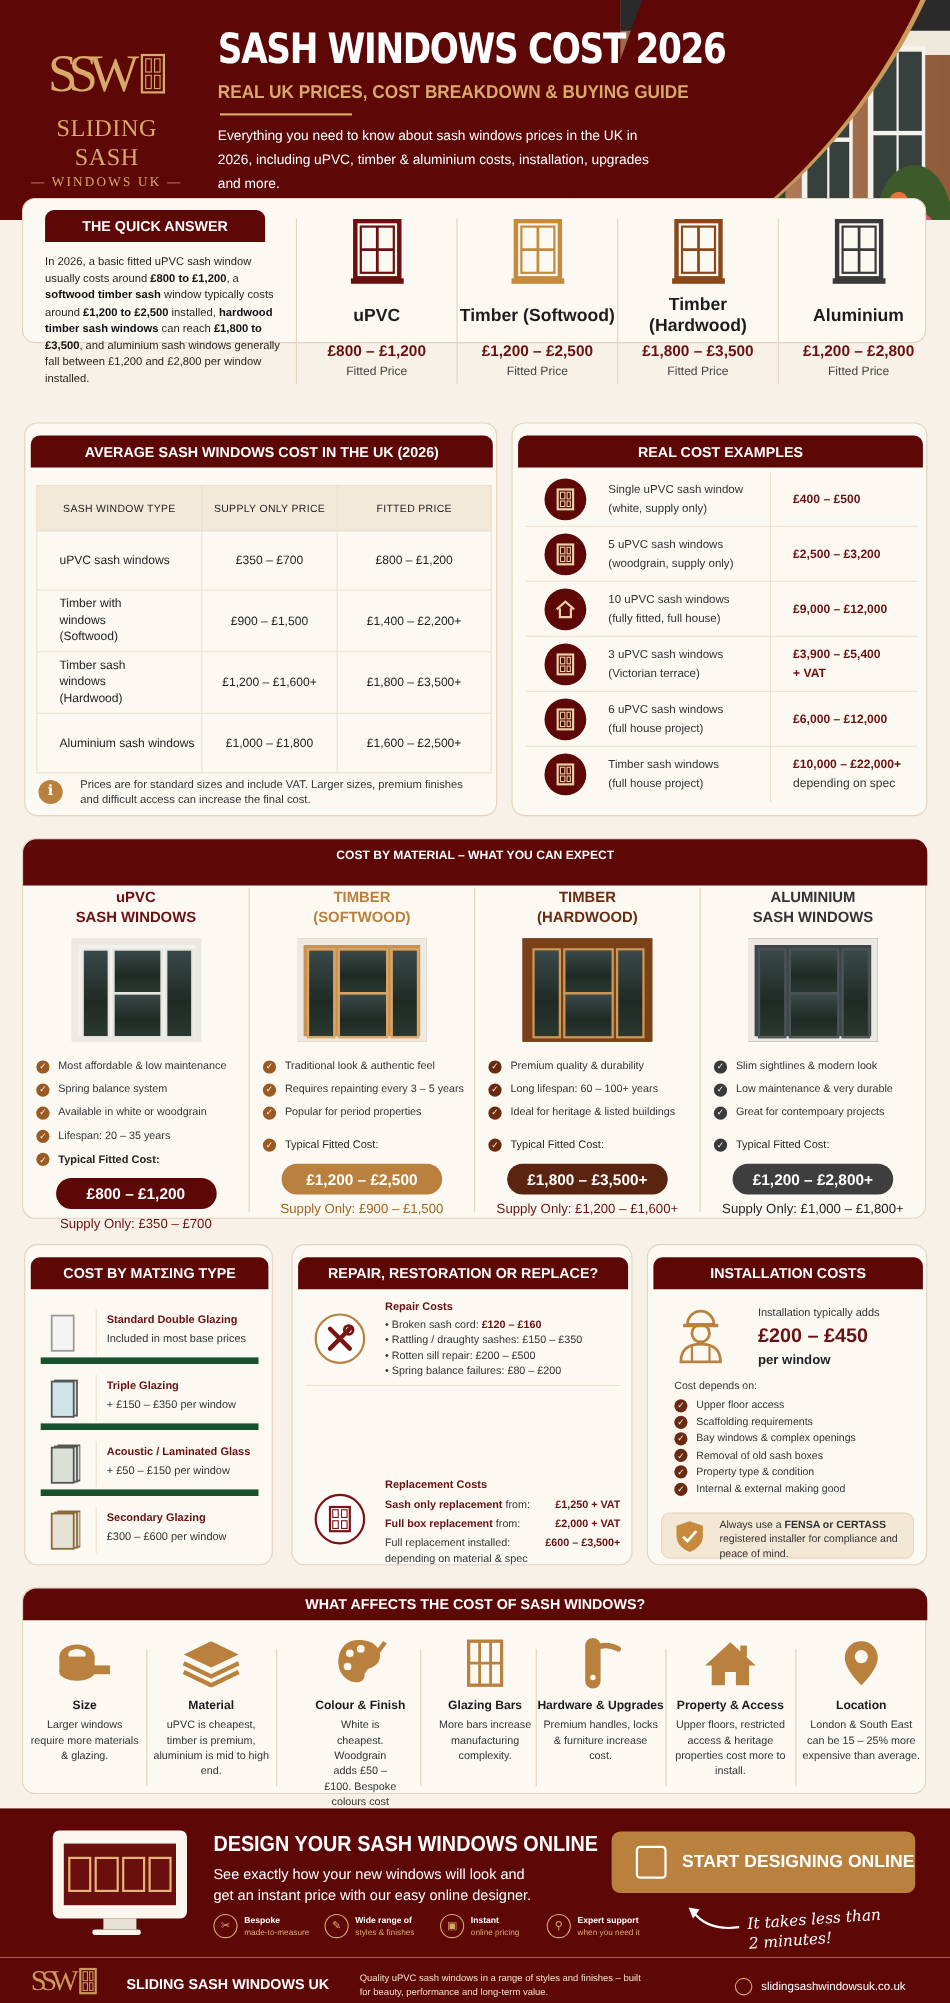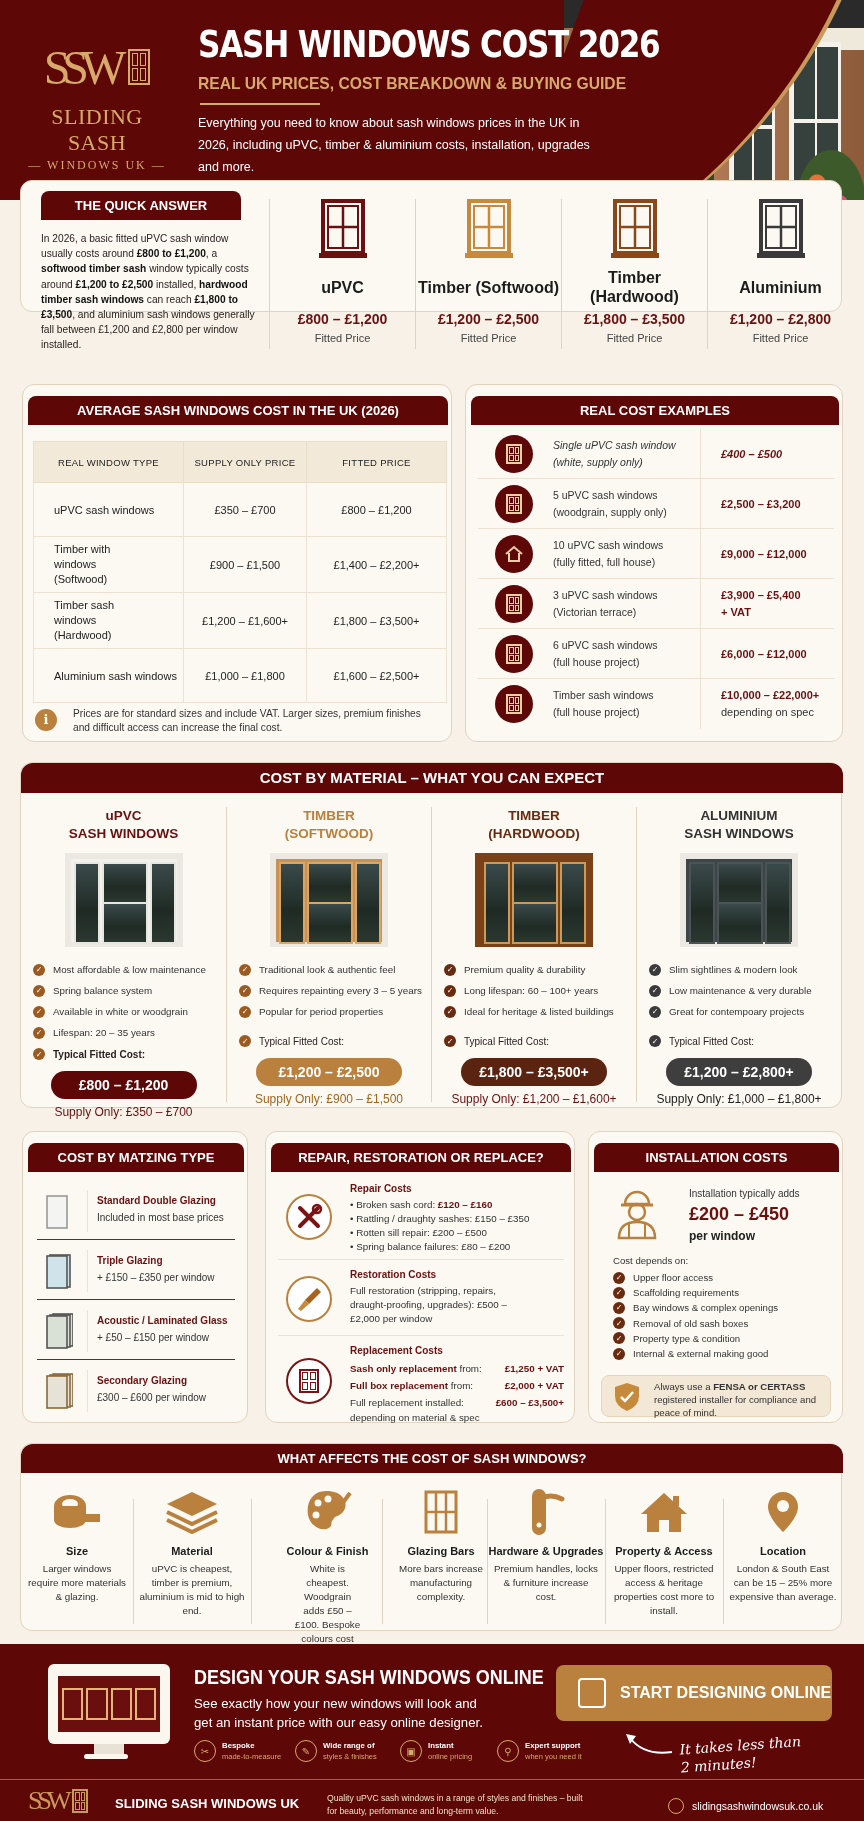--- a/index.html
+++ b/index.html
@@ -46,36 +46,36 @@
 .ex-row{position:absolute;left:12px;width:356px;height:50px;border-bottom:1px solid #ece2d3}
 .ex-row:last-child{border-bottom:none}
 .ex-ic{position:absolute;left:17px;top:6px;width:38px;height:38px;border-radius:50%;background:#5e0707;display:flex;align-items:center;justify-content:center}
 .ex-ic .w{width:16px;height:20px;border:2px solid #e8cfa8;display:grid;grid-template-columns:1fr 1fr;grid-template-rows:1fr 1fr;gap:1px;padding:1px}
 .ex-ic .w i{border:1px solid #e8cfa8}
 .ex-desc{position:absolute;left:75px;top:8px;font-size:10.5px;line-height:16.5px;color:#333}
 .ex-div{position:absolute;left:222px;top:0;width:1px;height:50px;background:#ece2d3}
 .ex-price{position:absolute;left:243px;top:8px;font-size:11px;line-height:16.5px;color:#6a1010;font-weight:bold}
 .ex-price .n{color:#333;font-weight:normal}
 .mat{left:20px;top:762px;width:822px;height:346px;background:#fcf9f3}
-.mat-bar{position:absolute;left:0;top:0;width:822px;height:30px;line-height:30px;font-size:15px;border-radius:12px 12px 0 0}
+.mat-bar{position:absolute;left:0;top:0;width:822px;height:42px;line-height:30px;font-size:11px;border-radius:12px 12px 0 0}
 .mat-col{position:absolute;top:44px;width:205px;height:295px}
 .mat-col+.mat-col{border-left:1px solid #e2d3bf}
 .mat-title{text-align:center;font-weight:bold;font-size:13.5px;line-height:18px}
 .mat-img{margin:10px auto 0;width:118px;height:94px;position:relative;border:6px solid #ece8e2;border-bottom-width:5px}
 .mat-img .pane{position:absolute;background:linear-gradient(180deg,#3a4a4a,#1f2a24 60%,#2a3830)}
 .mat-list{list-style:none;margin:12px 0 0 12px;font-size:9.8px;color:#333}
 .mat-list li{height:21px;display:flex;align-items:center;gap:8px}
 .chk{width:12px;height:12px;border-radius:50%;display:inline-flex;align-items:center;justify-content:center;color:#fff;font-size:8px;flex:0 0 12px}
 .mat-tfc{font-size:10px;margin-left:12px;display:flex;gap:8px;align-items:center;height:22px}
 .mat-pill{margin:6px auto 0;width:146px;height:28px;border-radius:14px;color:#fff;font-weight:bold;font-size:14px;text-align:center;line-height:28px}
 .mat-supply{text-align:center;font-size:12px;margin-top:6px}
 .small-card{top:1131px;height:292px}
 .gt{left:22px;width:226px}
 .gt-bar{position:absolute;left:5px;top:11px;width:216px;height:29px;line-height:29px;font-size:13px}
-.gt-row{position:absolute;left:14px;width:198px;height:58px;border-bottom:1px solid #14532d}
+.gt-row{position:absolute;left:14px;width:198px;height:58px;border-bottom:6px solid #14532d}
 .gt-row:last-child{border-bottom:none}
 .gt-ic{position:absolute;left:8px;top:10px;width:28px;height:38px}
 .gt-sep{position:absolute;left:50px;top:8px;width:1px;height:42px;background:#ece2d3}
 .gt-name{position:absolute;left:60px;top:13px;font-size:10px;font-weight:bold;color:#6a1010}
 .gt-val{position:absolute;left:60px;top:30px;font-size:10px;color:#333}
 .rr{left:265px;width:310px}
 .rr-bar{position:absolute;left:5px;top:11px;width:300px;height:29px;line-height:29px;font-size:13px}
 .rr-sec{position:absolute;left:12px;width:286px;border-bottom:1px solid #ece2d3}
 .rr-sec:last-child{border-bottom:none}
 .rr-ic{position:absolute;left:8px;width:46px;height:46px;border-radius:50%;border:2px solid #b9813d;display:flex;align-items:center;justify-content:center;background:#fff}
@@ -228,21 +228,21 @@
         <div class="qa-fp">Fitted Price</div>
       </div>
     </div>
 </section>
 
 <section class="card avg">
   <div class="bar avg-bar">AVERAGE SASH WINDOWS COST IN THE UK (2026)</div>
   <table class="avg-table">
     <thead>
         <tr>
-      <th style="width:150px">REAL WINDOW TYPE</th>
+      <th style="width:150px">SASH WINDOW TYPE</th>
       <th style="width:123px">SUPPLY ONLY PRICE</th>
       <th>FITTED PRICE</th>
     </tr>
       </thead>
     <tbody>
       <tr class="r1">
           <td>uPVC sash windows</td>
           <td>£350 – £700</td>
           <td>£800 – £1,200</td>
         </tr>
@@ -265,21 +265,21 @@
   </table>
   <div class="info">
     <span class="info-i">i</span>
     <span>Prices are for standard sizes and include VAT. Larger sizes, premium finishes and difficult access can increase the final cost.</span>
   </div>
 </section>
 
 <section class="card ex">
   <div class="bar ex-bar">REAL COST EXAMPLES</div>
   <div id="ex-rows">
-      <div class="ex-row" style="top: 44px; font-style: italic;">
+      <div class="ex-row" style="top: 44px;">
         <div class="ex-ic">
           <span class="w">
             <i></i>
             <i></i>
             <i></i>
             <i></i>
           </span>
         </div>
         <div class="ex-desc">
           <div class="">Single uPVC sash window</div>
@@ -565,32 +565,20 @@
         </svg>
     </div>
     <div class="rr-body">
       <div class="rr-h">Repair Costs</div>
       <div id="rr-lines">
           <div><span class="">• Broken sash cord: </span><b class="" style="color: rgb(106, 16, 16);">£120 – £160</b></div>
           <div><span class="">• Rattling / draughty sashes: £150 – £350</span></div>
           <div><span class="">• Rotten sill repair: £200 – £500</span></div>
           <div><span class="">• Spring balance failures: £80 – £200</span></div>
         </div>
-    </div>
-  </div>
-  <div class="rr-sec" style="top:136px;height:68px">
-    <div class="rr-ic" style="top:8px">
-      <svg width="28" height="28" viewBox="0 0 28 28">
-          <path d="M22 3 L26 7 L14 19 L10 15 Z" fill="#a7631c"></path>
-          <path d="M10 15 L14 19 L6 26 L3 24 Z" fill="#c68a3c"></path>
-        </svg>
-    </div>
-    <div class="rr-body">
-      <div class="rr-h">Restoration Costs</div>
-      <div style="width:160px">Full restoration (stripping, repairs, draught-proofing, upgrades): £500 – £2,000 per window</div>
     </div>
   </div>
   <div class="rr-sec" style="top:212px;height:76px">
     <div class="rr-ic" style="top:14px;border-color:#7a1414">
       <div style="width:20px;height:24px;border:2px solid #7a1414;display:grid;grid-template-columns:1fr 1fr;grid-template-rows:1fr 1fr;gap:2px;padding:1px">
           <i style="border:1px solid #7a1414"></i>
           <i style="border:1px solid #7a1414"></i>
           <i style="border:1px solid #7a1414"></i>
           <i style="border:1px solid #7a1414"></i>
         </div>

